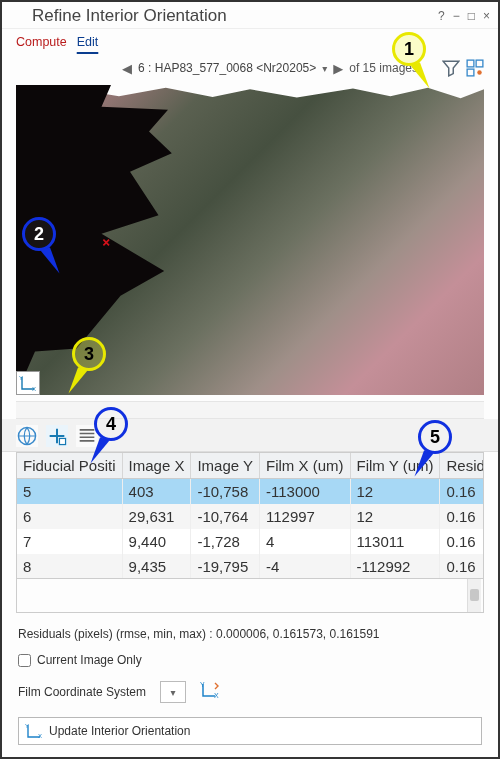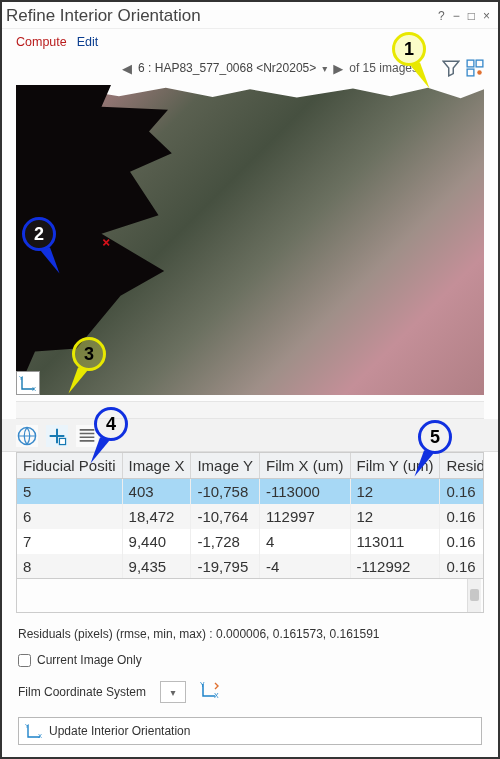--- a/index.html
+++ b/index.html
@@ -18,21 +18,21 @@
     width: 500px;
     height: 759px;
     display: flex;
     flex-direction: column;
     background: #fdfdfd;
     position: relative;
   }
   .titlebar {
     display: flex;
     align-items: center;
-    padding: 4px 8px 2px 4px;
+    padding: 4px 8px 2px 30px;
   }
   .titlebar h1 {
     font-size: 17px;
     font-weight: 400;
     color: #444;
     margin: 0;
     flex: 1;
   }
   .winctrl {
     display: flex;
@@ -47,20 +47,21 @@
     gap: 10px;
     border-top: 1px solid #eee;
   }
   .menubar .menu {
     color: #b91c1c;
     font-size: 12.5px;
     padding: 4px 0;
   }
   .menubar .menu.active {
     color: #0a3d8f;
+    text-decoration: underline;
     text-underline-offset: 6px;
     text-decoration-thickness: 2px;
   }
   .navbar {
     display: flex;
     align-items: center;
     justify-content: center;
     gap: 6px;
     padding: 4px 14px 8px 14px;
     color: #555;
@@ -294,21 +295,21 @@
           <tr class="selected">
             <td>5</td>
             <td>403</td>
             <td>-10,758</td>
             <td>-113000</td>
             <td>12</td>
             <td>0.16</td>
           </tr>
           <tr>
             <td>6</td>
-            <td>18,472</td>
+            <td>29,631</td>
             <td>-10,764</td>
             <td>112997</td>
             <td>12</td>
             <td>0.16</td>
           </tr>
           <tr>
             <td>7</td>
             <td>9,440</td>
             <td>-1,728</td>
             <td>4</td>

